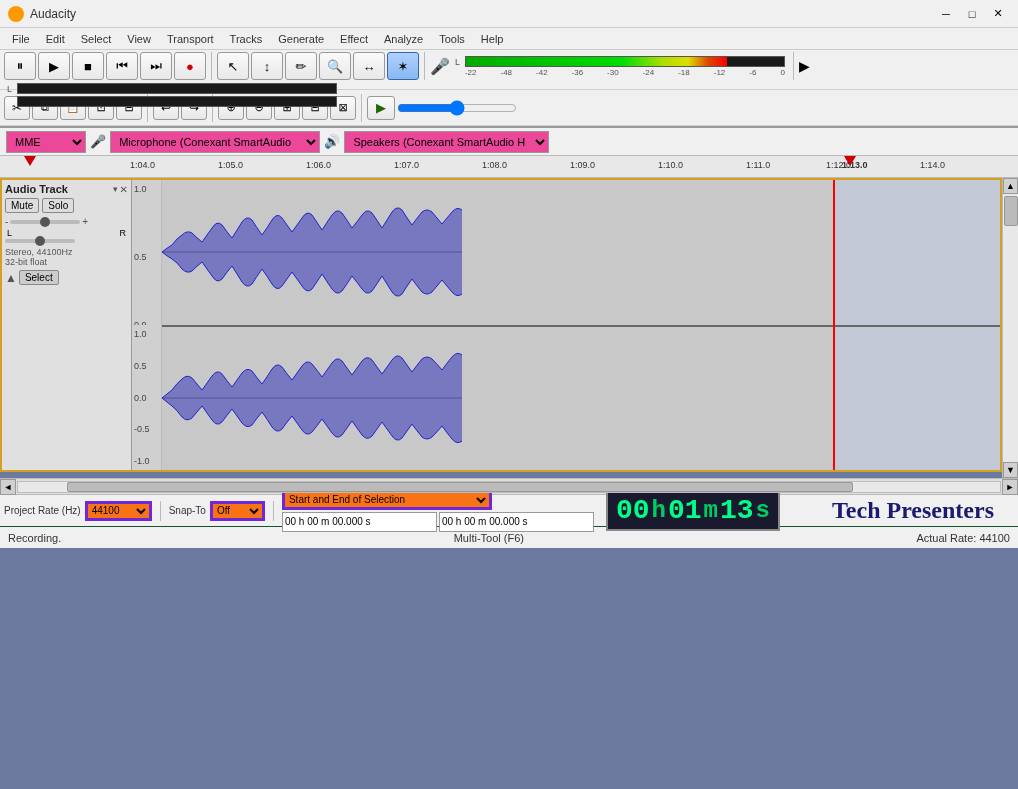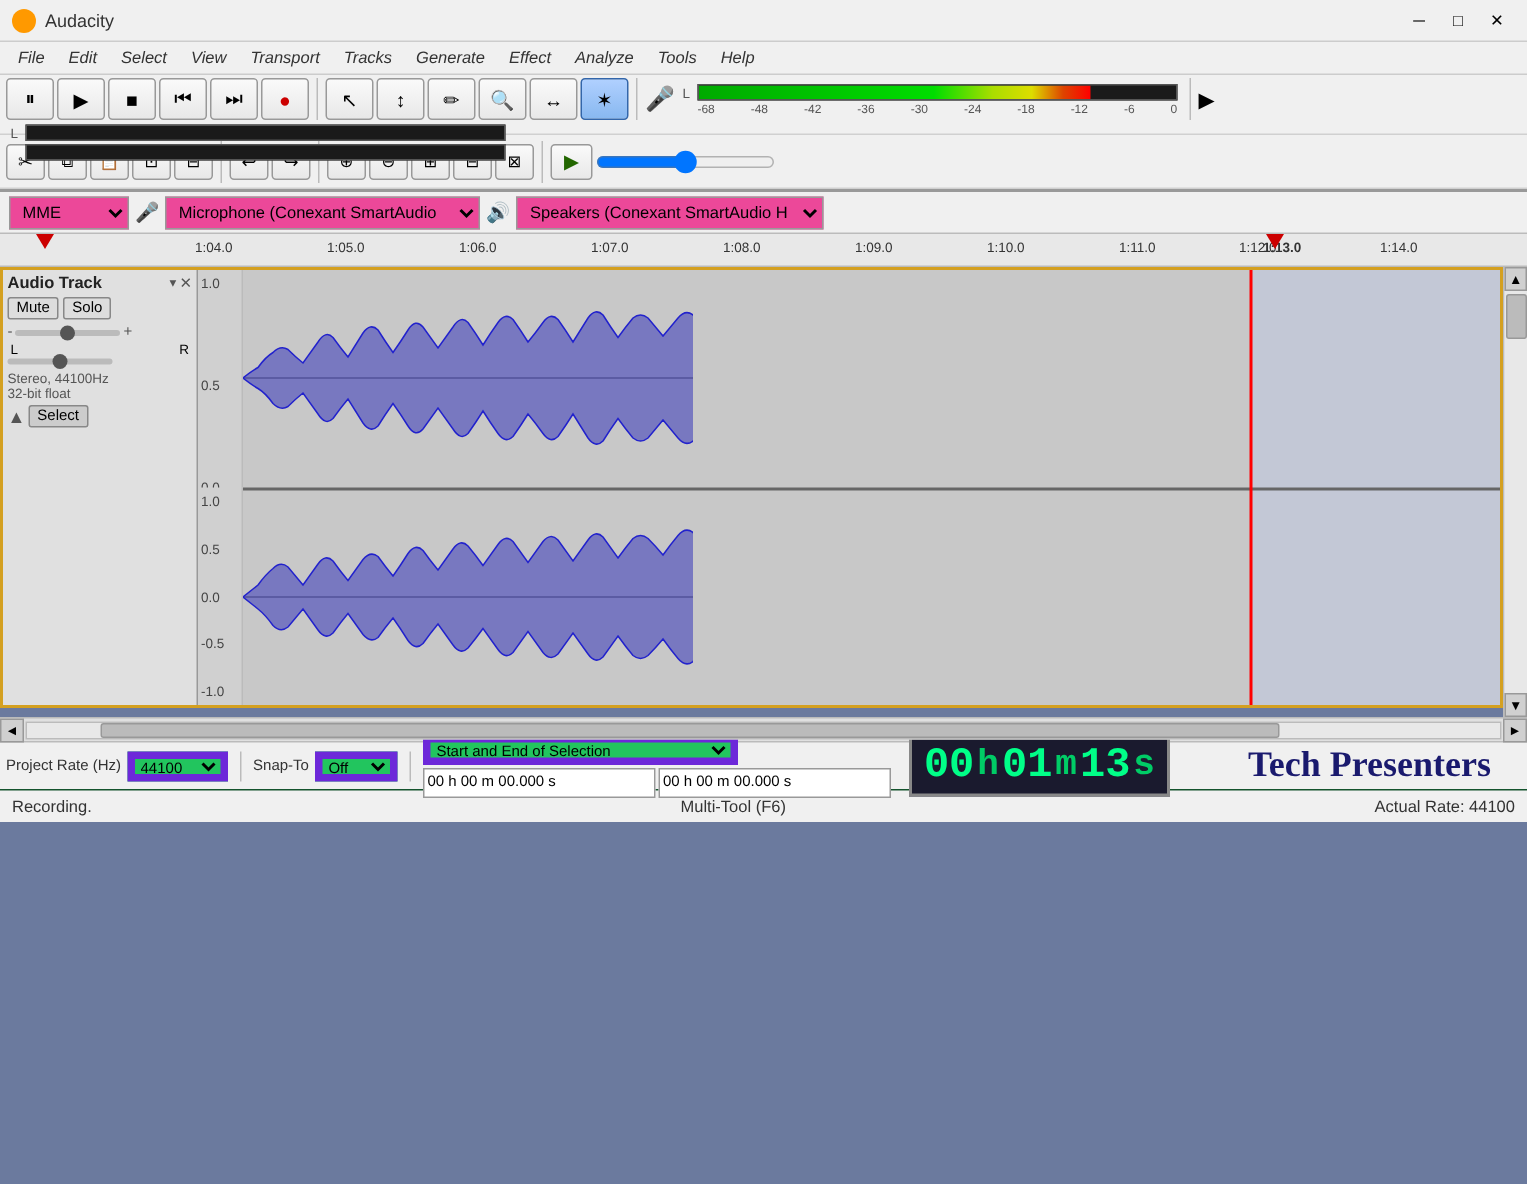--- a/index.html
+++ b/index.html
@@ -7,42 +7,42 @@
     
     
     #titlebar { background: #f0f0f0; height: 28px; display: flex; align-items: center; padding: 0 8px; border-bottom: 1px solid #ccc; }
     #titlebar .app-icon { width: 16px; height: 16px; margin-right: 6px; background: #f90; border-radius: 50%; display: inline-block; }
     #titlebar .title { flex: 1; font-size: 12px; color: #333; }
     #titlebar .win-controls { display: flex; gap: 2px; }
     #titlebar .win-btn { width: 24px; height: 20px; display: flex; align-items: center; justify-content: center; cursor: pointer; border: none; background: transparent; font-size: 11px; }
 
     
     #menubar { background: #f0f0f0; height: 22px; display: flex; align-items: center; padding: 0 4px; border-bottom: 1px solid #ccc; }
-    #menubar .menu-item { padding: 2px 8px; cursor: pointer; font-size: 11px; color: #333; font-style: italic; }
+    #menubar .menu-item { padding: 2px 8px; cursor: pointer; font-size: 11px; color: #333; }
     .tb-btn { width: 32px; height: 28px; border: 1px solid #999; background: linear-gradient(to bottom, #fafafa, #e8e8e8); border-radius: 3px; cursor: pointer; display: flex; align-items: center; justify-content: center; font-size: 13px; }
     .tb-btn.record { color: #cc0000; }
     .tb-sep { width: 1px; height: 28px; background: #bbb; margin: 0 3px; }
 
     
     #device-toolbar { display: flex; align-items: center; padding: 2px 6px; gap: 4px; border-bottom: 1px solid #bbb; height: 28px; background: #f0f0f0; }
     .dev-select { height: 22px; font-size: 11px; border: 1px solid #999; background: #ec4899; padding: 0 4px; cursor: pointer; }
 
     
     #ruler { background: #e8e8e8; height: 22px; display: flex; align-items: center; border-bottom: 1px solid #bbb; padding-left: 130px; position: relative; overflow: hidden; }
 
     
     #h-scrollbar { height: 16px; background: #e0e0e0; display: flex; align-items: center; border-top: 1px solid #bbb; }
     #h-scrollbar .h-scroll-btn { width: 16px; height: 16px; background: #d0d0d0; border: 1px solid #999; display: flex; align-items: center; justify-content: center; cursor: pointer; font-size: 9px; flex-shrink: 0; }
     #h-scrollbar .h-scroll-track { flex: 1; height: 12px; background: #e8e8e8; border: 1px solid #bbb; margin: 0 1px; position: relative; }
     #h-scrollbar .h-scroll-thumb { position: absolute; left: 5%; top: 0; width: 80%; height: 100%; background: #bbb; border: 1px solid #999; border-radius: 2px; }
 
     
     #bottom-bar { height: 32px; background: #f0f0f0; border-top: 1px solid #bbb; display: flex; align-items: center; padding: 0 4px; gap: 4px; }
     .bottom-label { font-size: 10px; color: #333; }
-    .bottom-select { height: 20px; font-size: 10px; border: 5px solid #6d28d9; background: #22c55e; cursor: pointer; }
+    .bottom-select { height: 20px; font-size: 10px; border: 3px solid #6d28d9; background: #f97316; cursor: pointer; }
     .bottom-input { height: 20px; width: 120px; font-size: 10px; border: 1px solid #999; background: white; padding: 0 2px; }
     .bottom-sep { width: 1px; height: 20px; background: #bbb; margin: 0 4px; }
 
     
     #time-display { background: #1a1a2e; border: 2px solid #888; padding: 4px 8px; display: flex; align-items: center; gap: 2px; margin-left: 8px; }
     .time-digit { font-size: 28px; font-weight: bold; color: #00ff88; font-family: 'Courier New', monospace; line-height: 1; }
     .time-sep { font-size: 24px; font-weight: bold; color: #00cc66; font-family: 'Courier New', monospace; }
 
     
     #branding { margin-left: auto; font-size: 24px; font-weight: bold; color: #1a1a6e; font-family: serif; padding-right: 20px; }
@@ -117,21 +117,21 @@
 
     <span style="font-size:16px;cursor:pointer;">🎤</span>
     <div class="vu-container">
       <div class="vu-meter-row">
         <span class="vu-ch-label">L</span>
         <div class="vu-meter">
           <div class="vu-green" style="width:82%;"></div>
         </div>
       </div>
       <div style="display:flex;justify-content:space-between;width:320px;margin-left:10px;">
-        <span style="font-size:8px;color:#555;">-68</span>
+        <span style="font-size:8px;color:#555;">-22</span>
         <span style="font-size:8px;color:#555;">-48</span>
         <span style="font-size:8px;color:#555;">-42</span>
         <span style="font-size:8px;color:#555;">-36</span>
         <span style="font-size:8px;color:#555;">-30</span>
         <span style="font-size:8px;color:#555;">-24</span>
         <span style="font-size:8px;color:#555;">-18</span>
         <span style="font-size:8px;color:#555;">-12</span>
         <span style="font-size:8px;color:#555;">-6</span>
         <span style="font-size:8px;color:#555;">0</span>
       </div>

